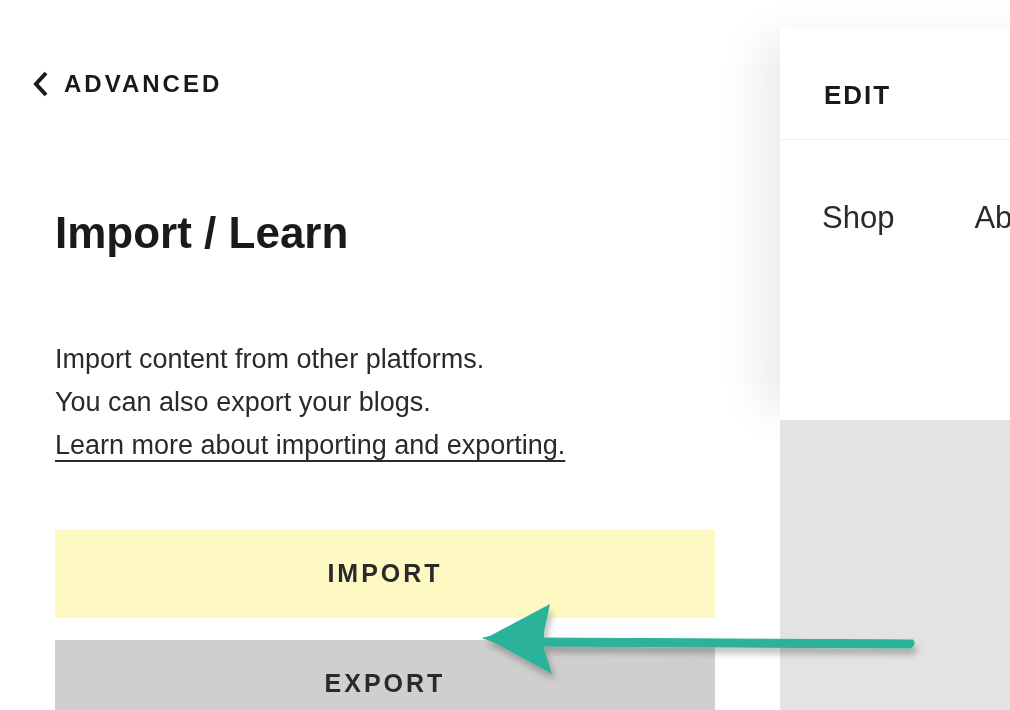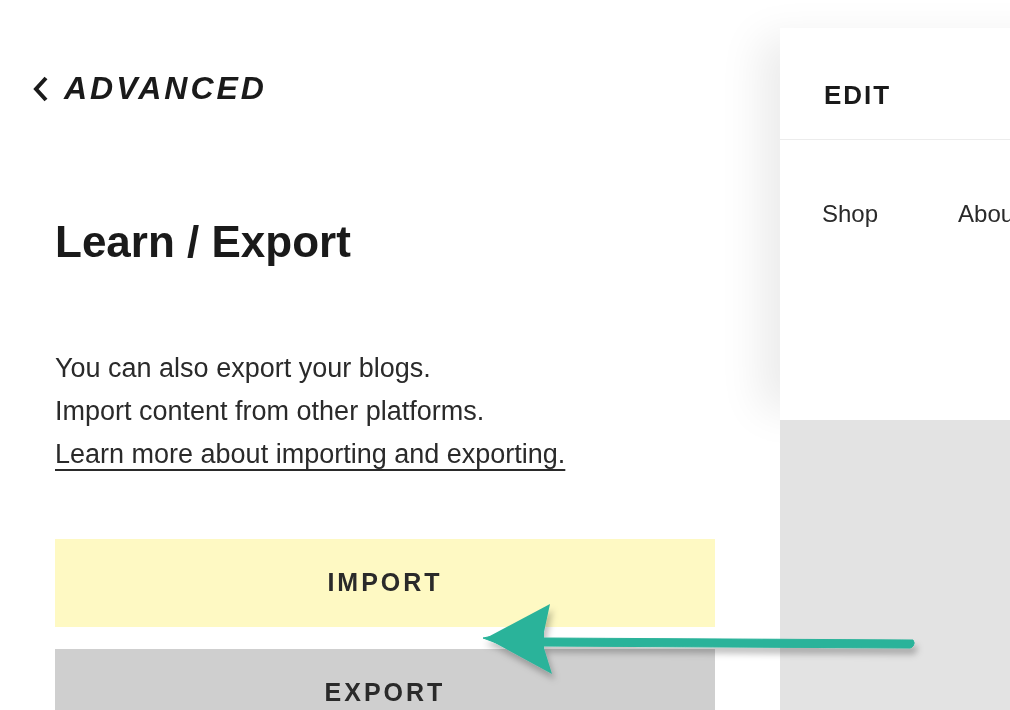--- a/index.html
+++ b/index.html
@@ -32,26 +32,25 @@
       width: 22px;
       height: 28px;
       display: flex;
       align-items: center;
       justify-content: center;
     }
     .chevron-left svg {
       display: block;
     }
     .back-label {
-      font-size: 32px;
+      font-size: 24px;
       font-weight: 600;
       letter-spacing: 3px;
       color: #1a1a1a;
       margin-left: 12px;
-      font-style: italic;
     }
     .page-title {
       font-size: 44px;
       font-weight: 600;
       color: #1a1a1a;
       margin: 110px 0 0 55px;
       letter-spacing: 0px;
     }
     .desc-block {
       margin: 80px 0 0 55px;
@@ -125,21 +124,21 @@
       height: 1px;
       background: #ececec;
       margin-top: 28px;
     }
     .nav-row {
       display: flex;
       gap: 80px;
       padding: 60px 0 0 42px;
     }
     .nav-item {
-      font-size: 24px;
+      font-size: 31px;
       font-weight: 400;
       color: #2a2a2a;
       cursor: pointer;
       text-align: right;
     }
     .arrow-annotation {
       position: absolute;
       left: 478px;
       top: 588px;
       pointer-events: none;
@@ -151,25 +150,25 @@
 <div class="sidebar">
   <div class="back-nav">
     <span class="chevron-left">
       <svg width="16" height="26" viewBox="0 0 16 26">
         <polyline points="13,2 3,13 13,24" fill="none" stroke="#1a1a1a" stroke-width="4" stroke-linecap="butt" stroke-linejoin="miter"></polyline>
       </svg>
     </span>
     <span class="back-label">ADVANCED</span>
   </div>
 
-  <h1 class="page-title">Learn / Export</h1>
+  <h1 class="page-title">Import / Learn</h1>
 
   <div class="desc-block">
+    <div class="desc-line">Import content from other platforms.</div>
     <div class="desc-line">You can also export your blogs.</div>
-    <div class="desc-line">Import content from other platforms.</div>
     <a class="desc-link">Learn more about importing and exporting.</a>
   </div>
 
   <div class="button-stack">
     <button class="action-button import-btn">IMPORT</button>
     <button class="action-button export-btn">EXPORT</button>
   </div>
 </div>
 
 <div class="right-panel">

